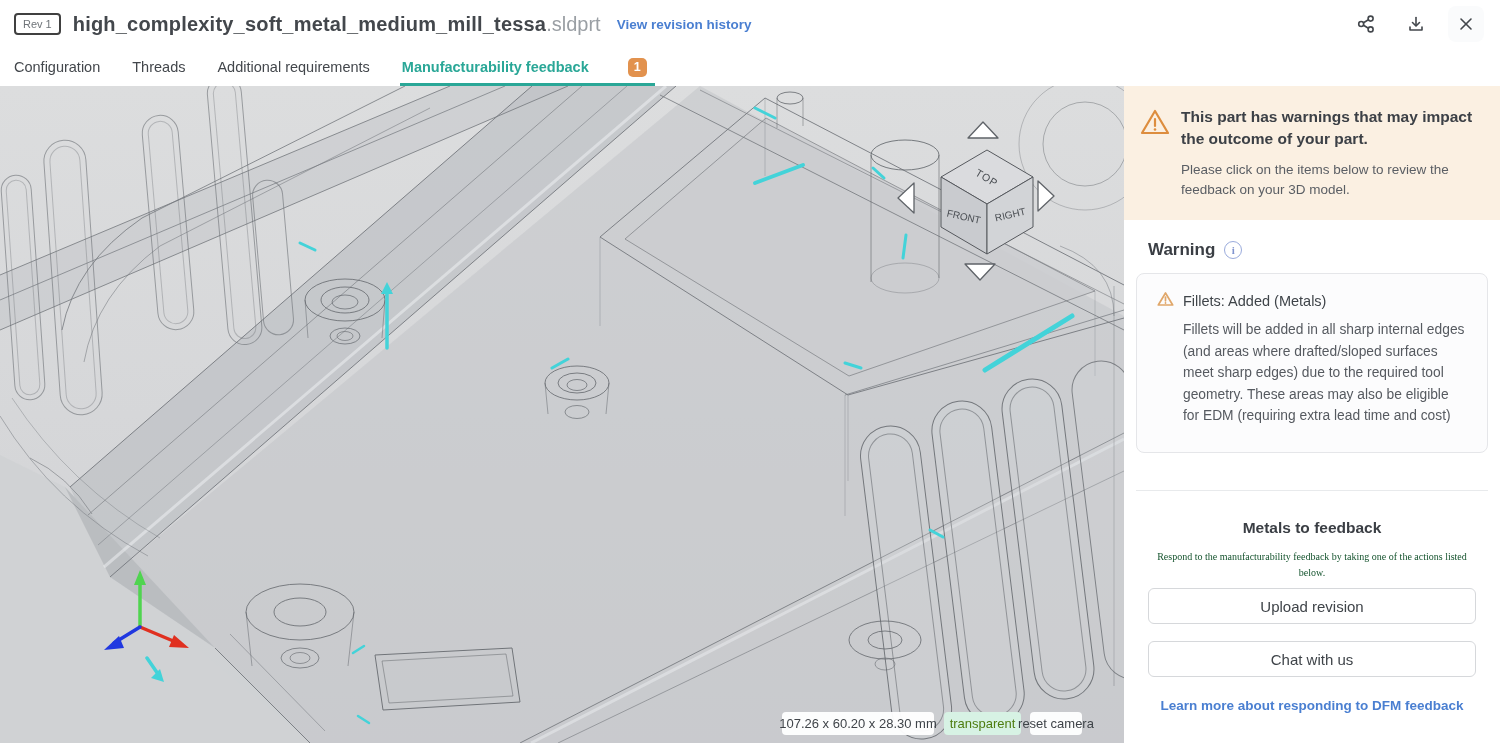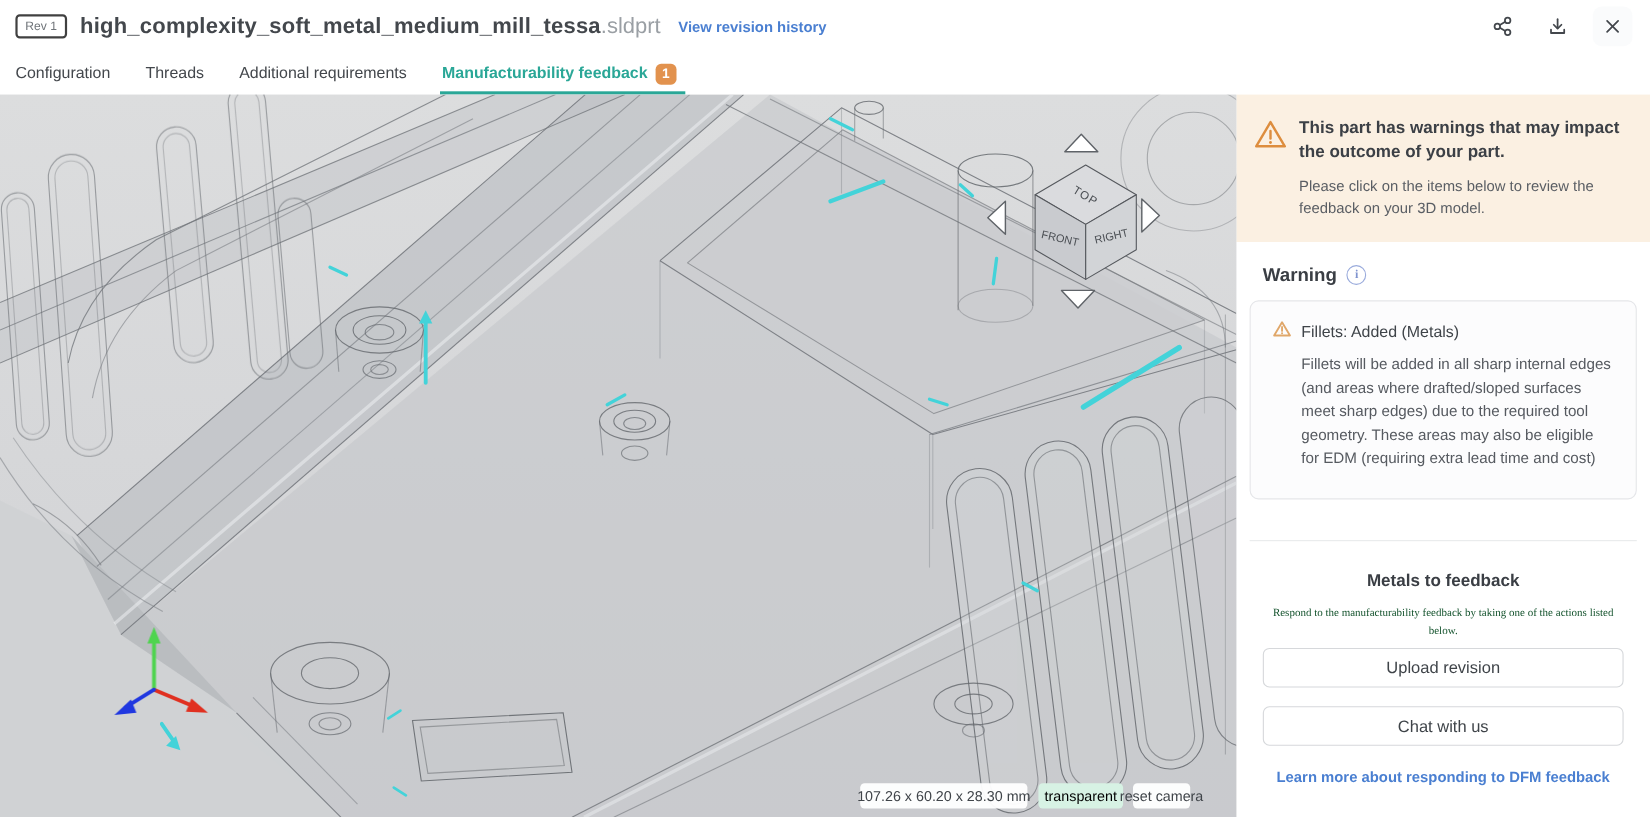--- a/index.html
+++ b/index.html
@@ -15,37 +15,37 @@
   .rev-link { margin-left:16px; font-size:13.5px; font-weight:700; color:#4a7fd1; cursor:pointer; }
   .header-icons { margin-left:auto; display:flex; align-items:center; gap:14px; padding-right:16px; }
   .hicon { width:36px; height:36px; display:flex; align-items:center; justify-content:center;
     cursor:pointer; border-radius:8px; }
   .hicon svg { stroke:#43474c; fill:none; stroke-width:1.6; stroke-linecap:round; stroke-linejoin:round; }
   .hicon.close { background:#fafbfc; }
 
   
   .tabs { height:38px; display:flex; align-items:stretch; gap:32px; padding-left:14px; background:#fff; }
   .tab { display:flex; align-items:center; font-size:14.5px; color:#43474c; cursor:pointer; position:relative; }
-  .tab.active { color:#2aa797; font-weight:700; }
+  .tab.active { color:#2aa797; font-weight:700;gap:32px; }
   .tab.active::after { content:''; position:absolute; left:-2px; right:-8px; bottom:0; height:3px;
     background:#2aa797; }
   .tab-badge { margin-left:7px; width:19px; height:19px; border-radius:5px; background:#e2924e;
     color:#fff; font-size:12.5px; font-weight:700; display:flex; align-items:center; justify-content:center; }
 
   
   .main { display:flex; height:657px; }
   .viewport { position:relative; width:1124px; height:657px;
     background:linear-gradient(180deg,#dcddde 0%,#d4d5d8 60%,#d1d2d5 100%); overflow:hidden; }
   .viewport > svg { position:absolute; left:0; top:0; }
 
   .pill { position:absolute; top:626px; height:23px; border-radius:4px; background:rgba(255,255,255,.95);
     font-size:13px; color:#3f4449; display:flex; align-items:center; justify-content:center;
     padding:0 10px; white-space:nowrap; }
   .pill.dims { left:782px; width:152px; }
-  .pill.transp { left:944px; width:77px; background:#d7f2e4; color:#000000; cursor:pointer; }
+  .pill.transp { left:944px; width:77px; background:#d7f2e4; color:#4d7c0f; cursor:pointer; }
   .pill.reset { left:1030px; width:52px; cursor:pointer; }
 
   
   .panel { width:376px; height:657px; background:#fff; }
   .banner { background:#fbf0e2; padding:20px 22px 20px 16px; display:flex; gap:11px; }
   .banner .tri { flex:0 0 30px; padding-top:2px; }
   .banner-title { font-size:15.5px; font-weight:700; color:#3c4046; line-height:1.45; }
   .banner-sub { margin-top:9px; font-size:13.5px; color:#5a5e64; line-height:1.5; }
 
   .warn-head { padding:20px 24px 13px; display:flex; align-items:center; gap:9px; }

